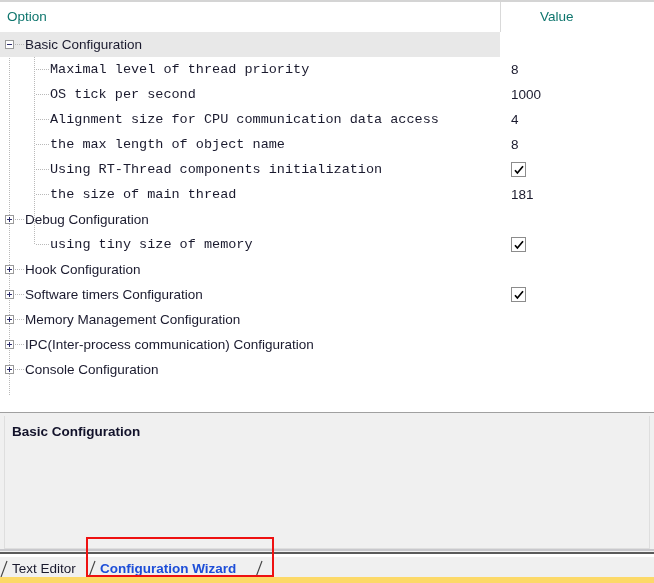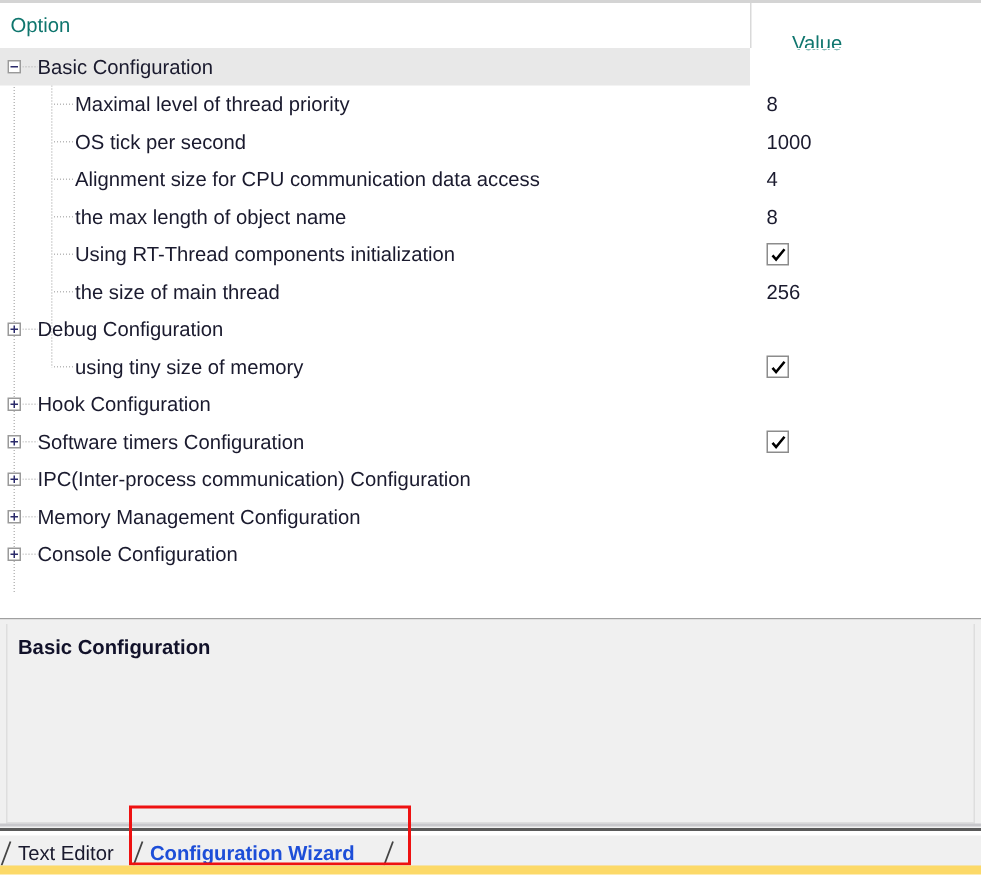--- a/index.html
+++ b/index.html
@@ -41,21 +41,21 @@
     background: #ffffff;
   }
   .grid-header .hdr-cell {
     position: absolute;
     top: 7px;
     font-size: 13.5px;
     color: #0f766e;
     white-space: nowrap;
   }
   .hdr-option { left: 7px; }
-  .hdr-value  { left: 528px; margin-top: 12px; }
+  .hdr-value  { left: 540px; }
   .hdr-sep {
     position: absolute;
     left: 500px; top: 0;
     width: 1px; height: 30px;
     background: #d9d9d9;
   }
   .hdr-underline {
     position: absolute;
     left: 0; top: 30px;
     width: 654px; height: 1px;
@@ -78,21 +78,21 @@
     width: 500px; height: 25px;
     background: #e8e8e8;
   }
   .trow .label {
     position: absolute;
     top: 0;
     font-size: 13.5px;
     color: #1a1a2e;
   }
   .trow.level0 .label { left: 25px; }
-  .trow.level1 .label { left: 50px; }
+  .trow.level1 .label { left: 50px; font-family: Liberation Mono, monospace; }
 
   .trow .value {
     position: absolute;
     left: 511px; top: 0;
     font-size: 13.5px;
     color: #1a1a2e;
   }
 
   
   .expander {
@@ -303,21 +303,21 @@
         <div class="label">Using RT-Thread components initialization</div>
         <div class="chk">
           <svg width="12" height="12" viewBox="0 0 12 12">
             <path d="M2 6.2 L4.4 9 L10 2.2" stroke="#000" stroke-width="1.7" fill="none"></path>
           </svg>
         </div>
       </div>
       <div class="trow level1">
         <div class="hconn l1"></div>
         <div class="label">the size of main thread</div>
-        <div class="value">256</div>
+        <div class="value">181</div>
       </div>
       <div class="trow level0">
         <div class="expander plus"></div>
         <div class="hconn l0"></div>
         <div class="label">Debug Configuration</div>
       </div>
       <div class="trow level1">
         <div class="hconn l1"></div>
         <div class="label">using tiny size of memory</div>
         <div class="chk">
@@ -337,26 +337,26 @@
         <div class="label">Software timers Configuration</div>
         <div class="chk">
           <svg width="12" height="12" viewBox="0 0 12 12">
             <path d="M2 6.2 L4.4 9 L10 2.2" stroke="#000" stroke-width="1.7" fill="none"></path>
           </svg>
         </div>
       </div>
       <div class="trow level0">
         <div class="expander plus"></div>
         <div class="hconn l0"></div>
+        <div class="label">Memory Management Configuration</div>
+      </div>
+      <div class="trow level0">
+        <div class="expander plus"></div>
+        <div class="hconn l0"></div>
         <div class="label">IPC(Inter-process communication) Configuration</div>
-      </div>
-      <div class="trow level0">
-        <div class="expander plus"></div>
-        <div class="hconn l0"></div>
-        <div class="label">Memory Management Configuration</div>
       </div>
       <div class="trow level0">
         <div class="expander plus"></div>
         <div class="hconn l0"></div>
         <div class="label">Console Configuration</div>
       </div>
     </div>
 </div>
 
 <div class="desc-divider"></div>

